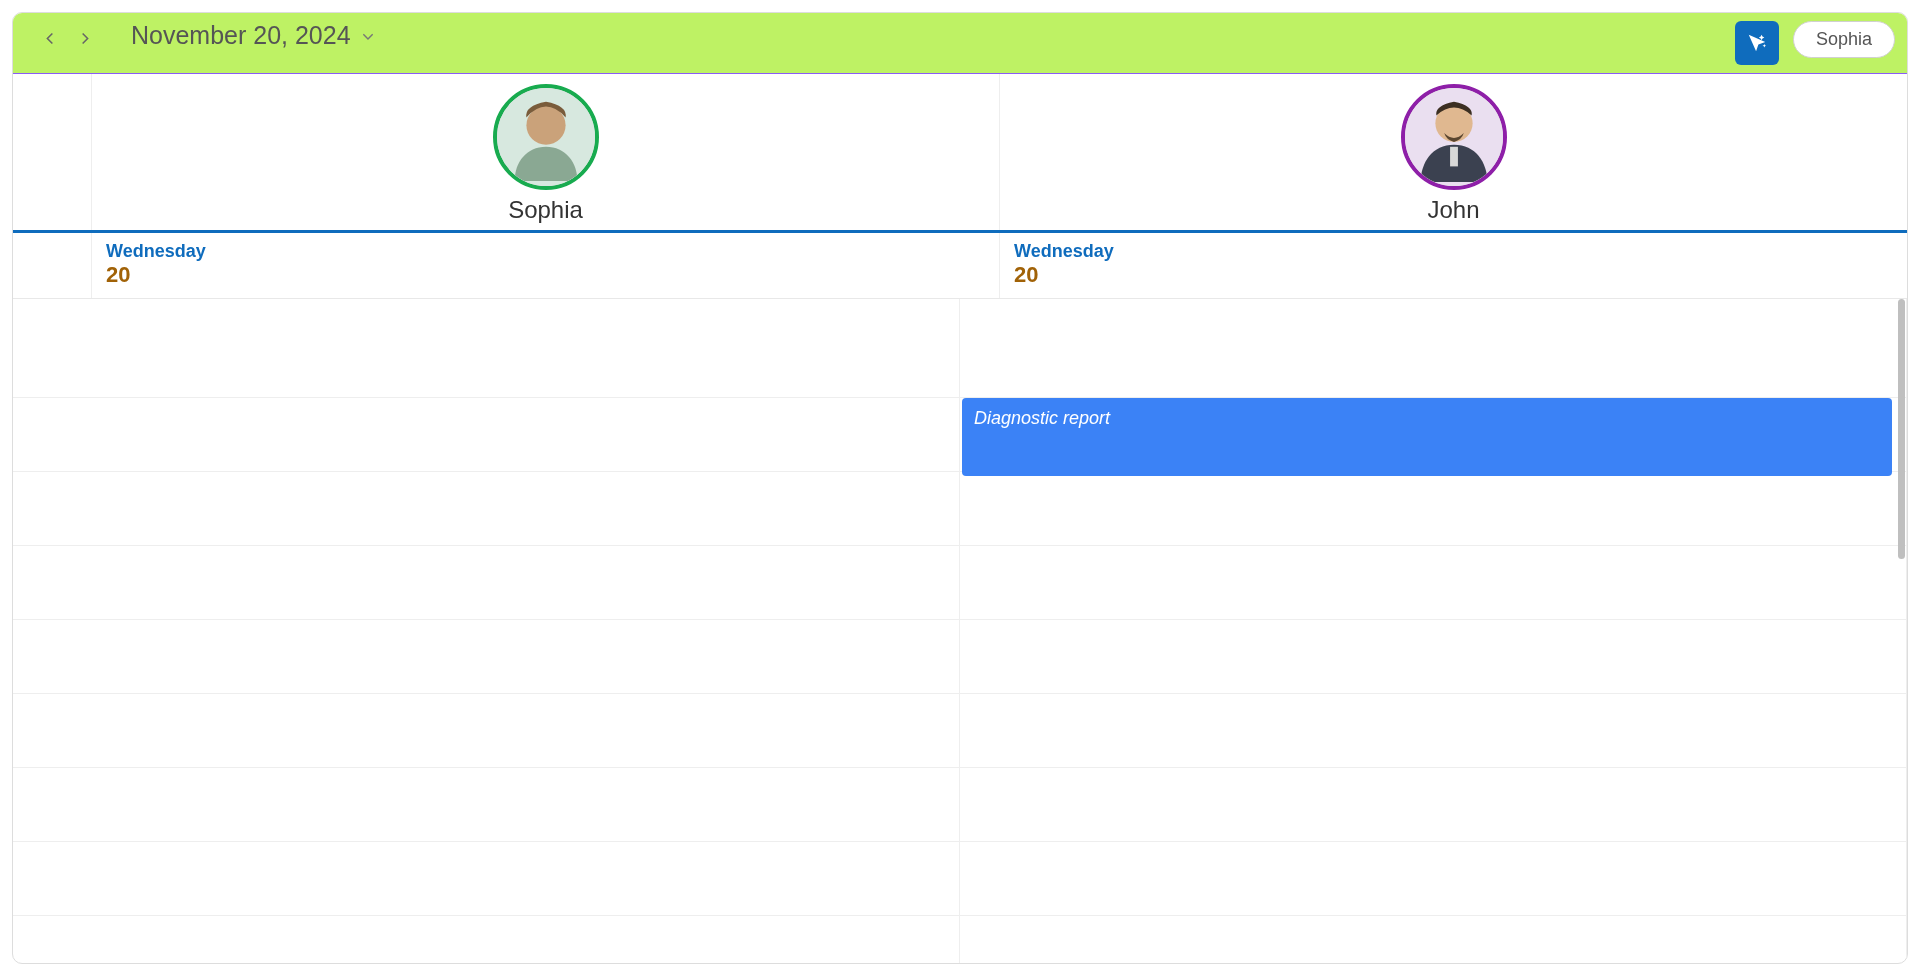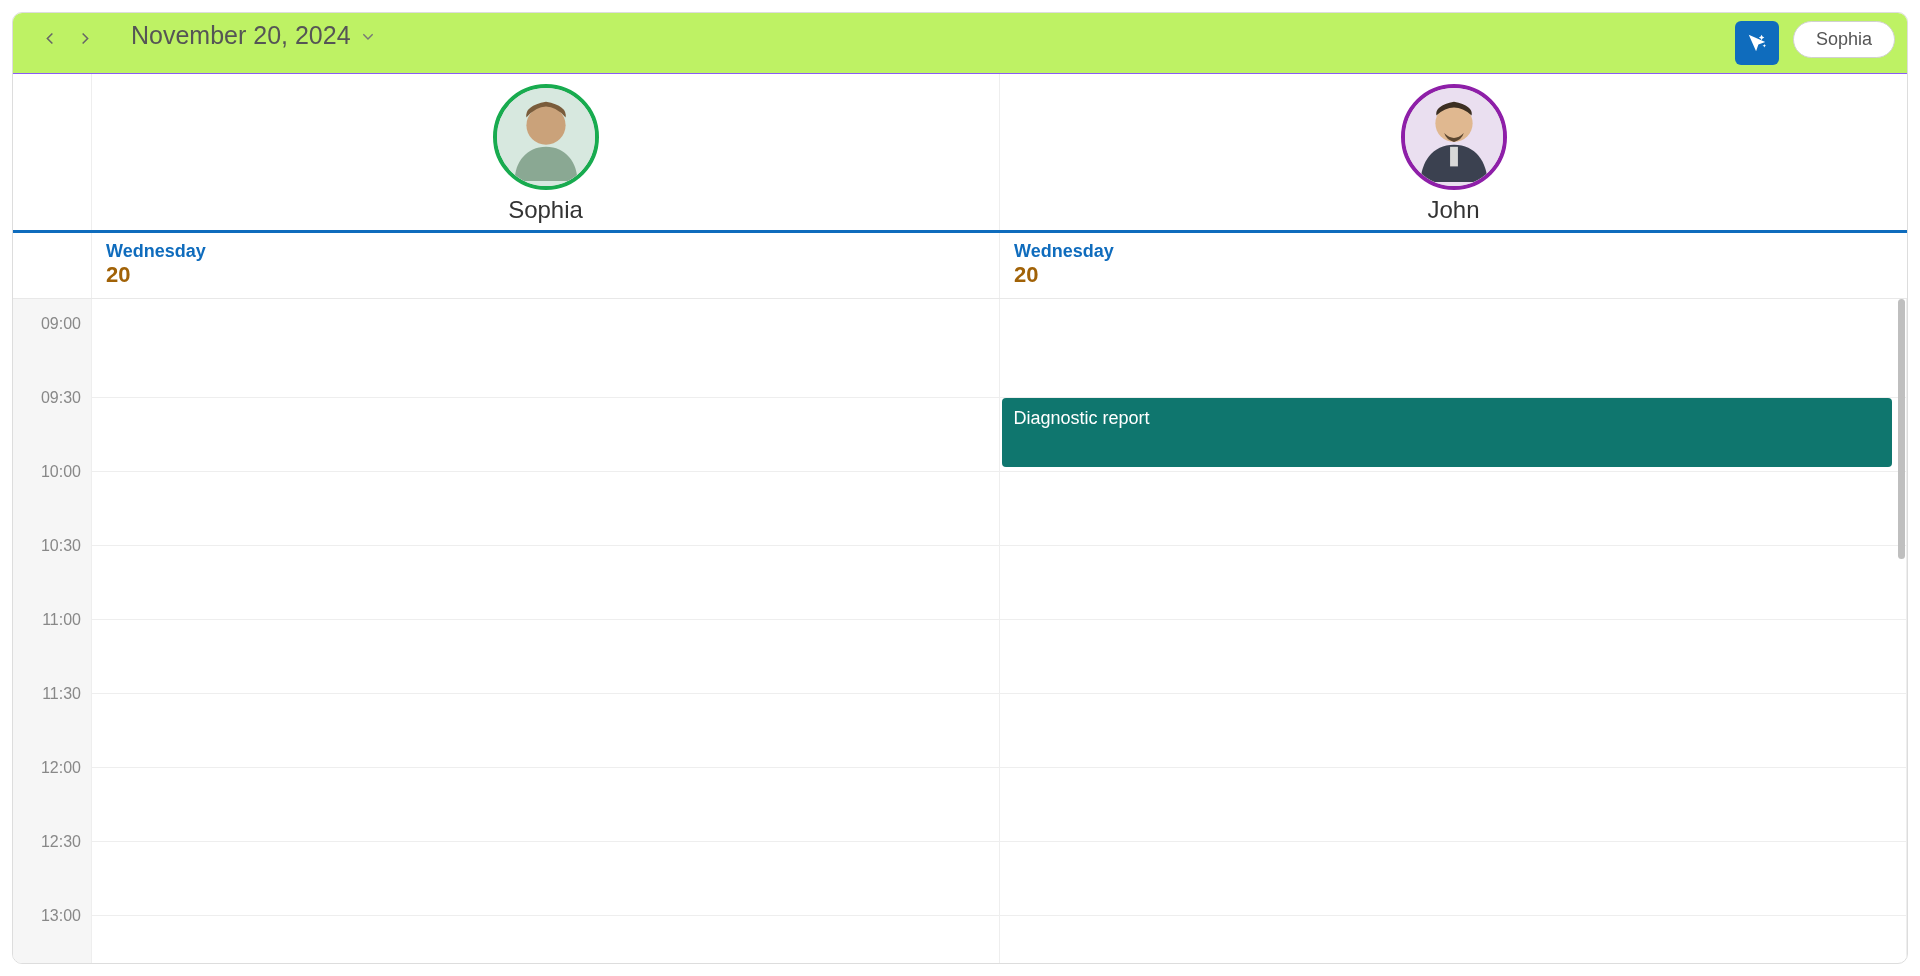--- a/index.html
+++ b/index.html
@@ -277,31 +277,20 @@
         <div class="day-name">Wednesday</div>
         <div class="day-num">20</div>
       </div>
       <div class="day-cell">
         <div class="day-name">Wednesday</div>
         <div class="day-num">20</div>
       </div>
     </div>
 
     <div class="grid-wrap">
-      <div class="time-gutter" id="time-gutter">
-          <div class="tlabel" style="top: 24.6667px;">09:00</div>
-          <div class="tlabel" style="top: 98.6667px;">09:30</div>
-          <div class="tlabel" style="top: 172.667px;">10:00</div>
-          <div class="tlabel" style="top: 246.667px;">10:30</div>
-          <div class="tlabel" style="top: 320.667px;">11:00</div>
-          <div class="tlabel" style="top: 394.667px;">11:30</div>
-          <div class="tlabel" style="top: 468.667px;">12:00</div>
-          <div class="tlabel" style="top: 542.667px;">12:30</div>
-          <div class="tlabel" style="top: 616.667px;">13:00</div>
-        </div>
       <div class="columns" id="columns">
         <div class="col">
             <div class="slot" style="top: 24.6667px; height: 74px;"></div>
             <div class="slot" style="top: 98.6667px; height: 74px;"></div>
             <div class="slot" style="top: 172.667px; height: 74px;"></div>
             <div class="slot" style="top: 246.667px; height: 74px;"></div>
             <div class="slot" style="top: 320.667px; height: 74px;"></div>
             <div class="slot" style="top: 394.667px; height: 74px;"></div>
             <div class="slot" style="top: 468.667px; height: 74px;"></div>
             <div class="slot" style="top: 542.667px; height: 74px;"></div>
@@ -310,20 +299,20 @@
         <div class="col">
             <div class="slot" style="top: 24.6667px; height: 74px;"></div>
             <div class="slot" style="top: 98.6667px; height: 74px;"></div>
             <div class="slot" style="top: 172.667px; height: 74px;"></div>
             <div class="slot" style="top: 246.667px; height: 74px;"></div>
             <div class="slot" style="top: 320.667px; height: 74px;"></div>
             <div class="slot" style="top: 394.667px; height: 74px;"></div>
             <div class="slot" style="top: 468.667px; height: 74px;"></div>
             <div class="slot" style="top: 542.667px; height: 74px;"></div>
             <div class="slot" style="top: 616.667px; height: 74px;"></div>
-            <div class="appt" style="top: 98.6667px; height: 69px; background: #0f766e;"><span>Diagnostic report</span></div>
+            <div class="appt" style="top: 98.6667px; height: 78px; background: #3b82f6; font-style: italic;"><span>Diagnostic report</span></div>
           </div>
         <div class="scroll-indicator"></div>
       </div>
     </div>
 
   </div>
 </div>
 
 </body></html>

